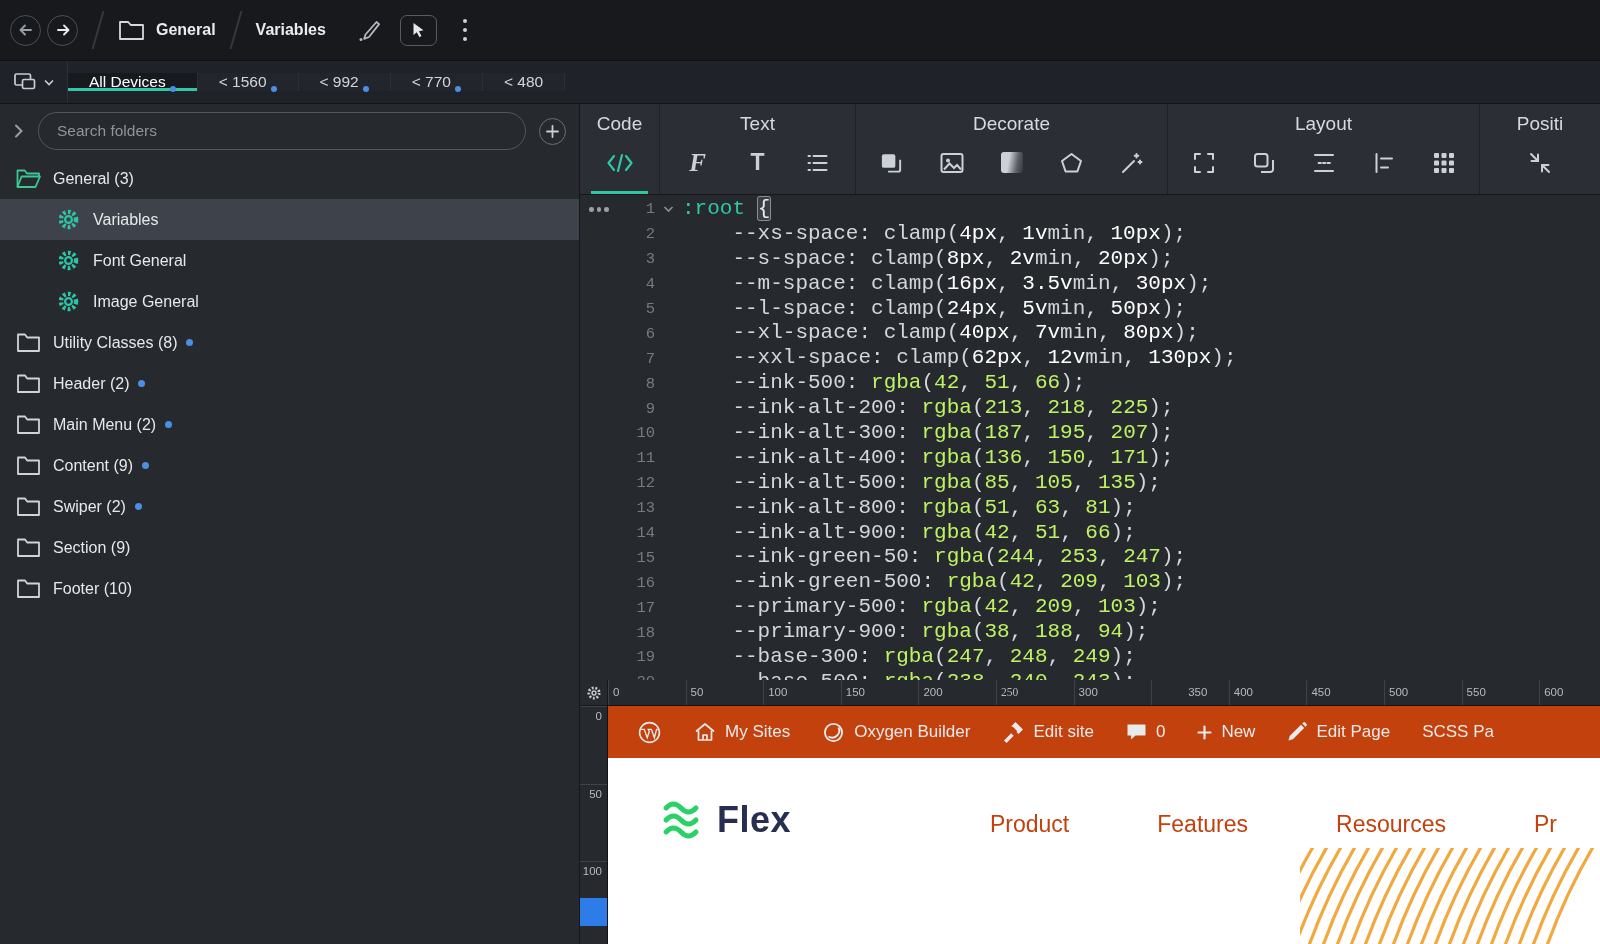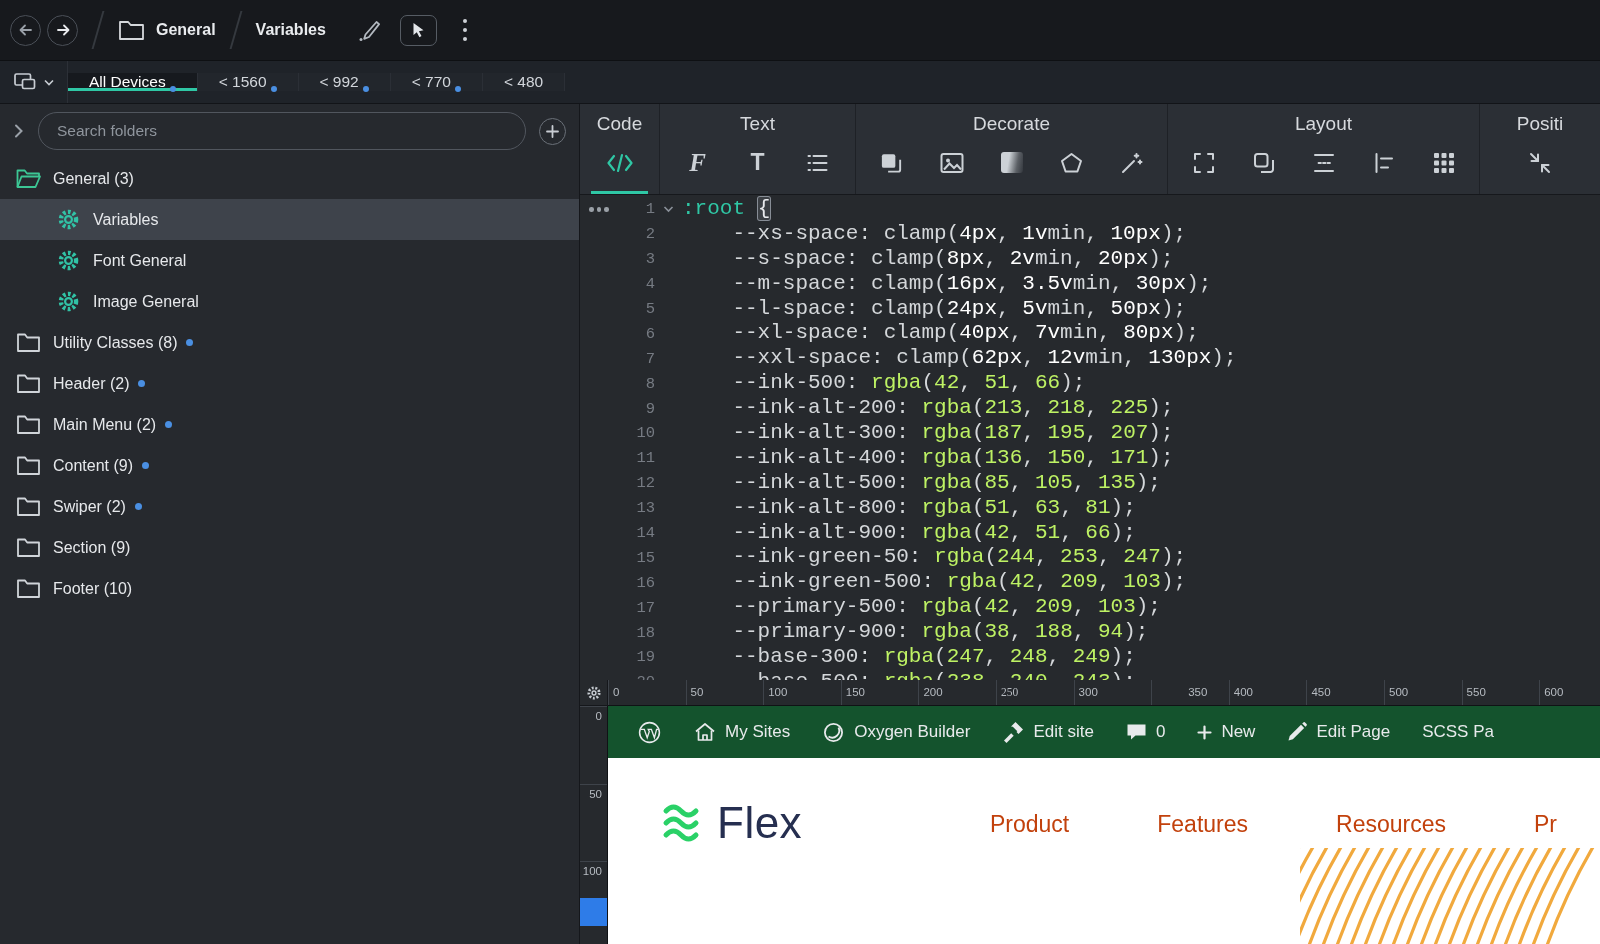--- a/index.html
+++ b/index.html
@@ -75,25 +75,25 @@
   .hruler{position:absolute;left:608px;top:680px;width:992px;height:26px;background:#26292d;border-bottom:1px solid #101215;overflow:hidden}
   .htick{position:absolute;top:0;width:1px;height:26px;background:#3e434a}
   .hlab{position:absolute;top:6px;font-size:11.5px;color:#b6bbc1}
   .vruler{position:absolute;left:580px;top:706px;width:28px;height:238px;background:#26292d;border-right:1px solid #101215;overflow:hidden}
   .vtick{position:absolute;left:0;height:1px;width:28px;background:#3e434a}
   .vlab{position:absolute;right:5px;font-size:11.5px;color:#b6bbc1}
   .vruler-highlight{position:absolute;left:0;top:192px;width:27px;height:28px;background:#2e7ce8}
 
   
   .preview{position:absolute;left:608px;top:706px;width:992px;height:238px;overflow:hidden}
-  .adminbar{height:52px;background:#14532d;display:flex;align-items:stretch;padding-left:13px;color:#e8eaec;font-size:17px;overflow:hidden}
+  .adminbar{height:52px;background:#c2410c;display:flex;align-items:stretch;padding-left:13px;color:#e8eaec;font-size:17px;overflow:hidden}
   .ab-item{display:flex;align-items:center;gap:9px;padding:0 16px;cursor:pointer;flex:none;white-space:nowrap}
   .page{position:relative;height:186px;background:#ffffff;overflow:hidden}
   .brand{position:absolute;left:50px;top:40px;display:flex;align-items:center;gap:13px;cursor:pointer}
-  .brand-text{font-size:44px;font-weight:400;color:#262f50;letter-spacing:.5px}
+  .brand-text{font-size:36px;font-weight:700;color:#262f50;letter-spacing:.5px}
   .site-nav{position:absolute;left:382px;top:53px;display:flex;gap:88px}
   .nav-link{font-size:23px;color:#c2410c;cursor:pointer;white-space:nowrap}
   .curves{position:absolute;right:0;bottom:0}
 </style>
 </head>
 <body>
 
 <div class="topbar">
   <div class="nav-circle">
     <svg width="16" height="16" viewBox="0 0 16 16" fill="none" stroke="#9aa0a8" stroke-width="1.8" stroke-linecap="round" stroke-linejoin="round">

